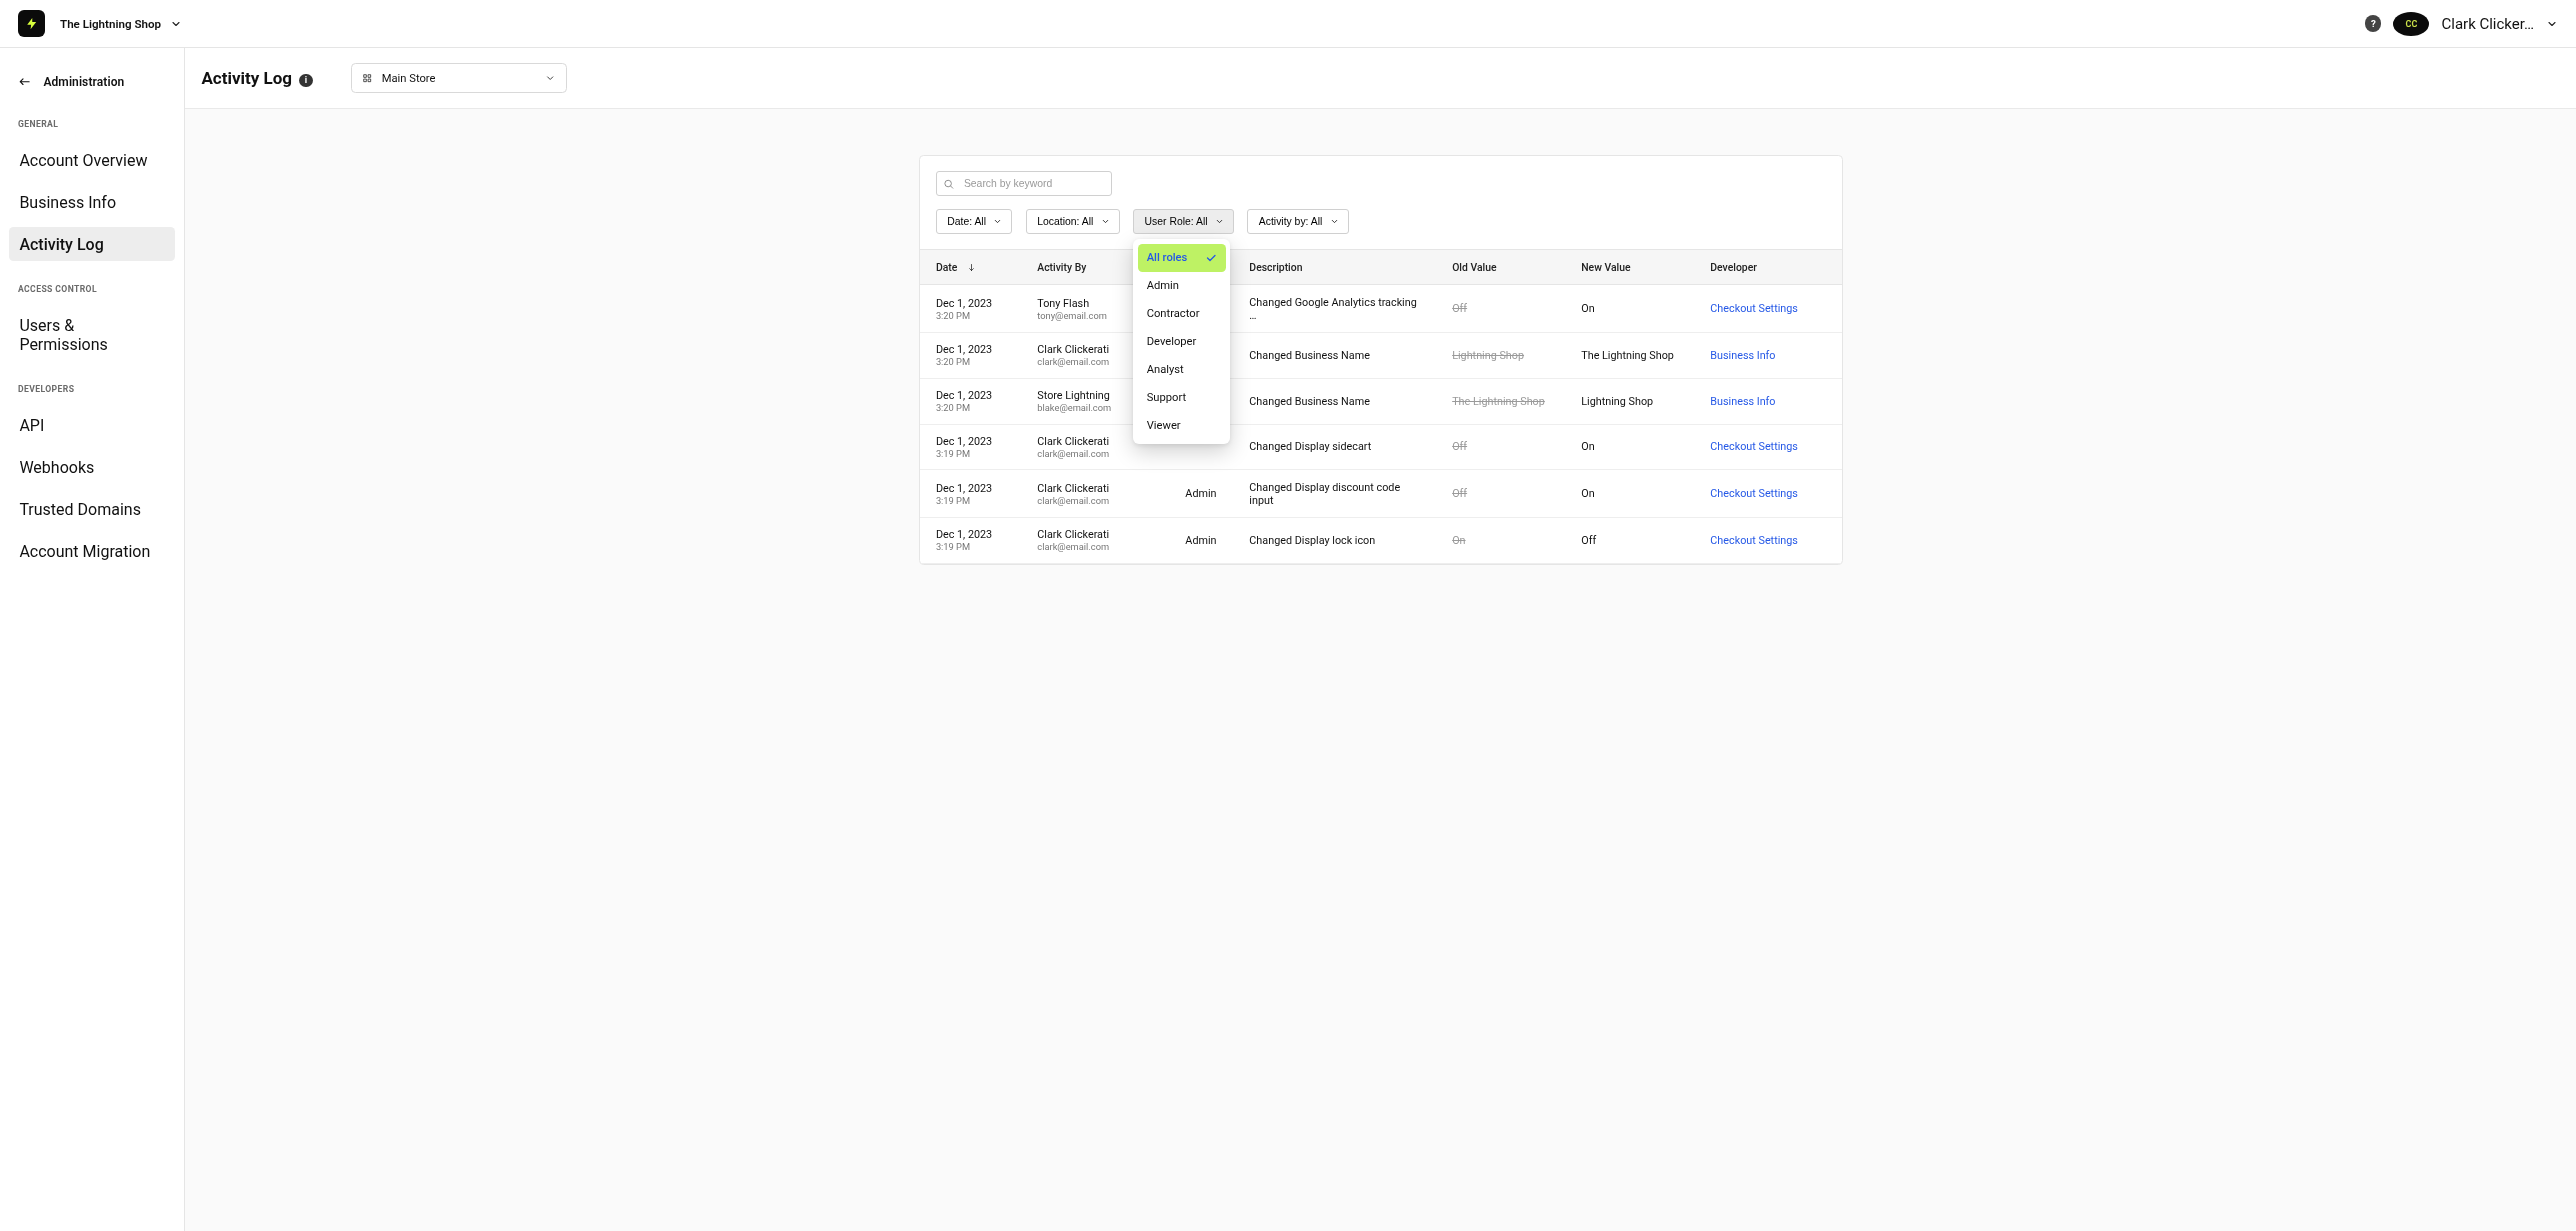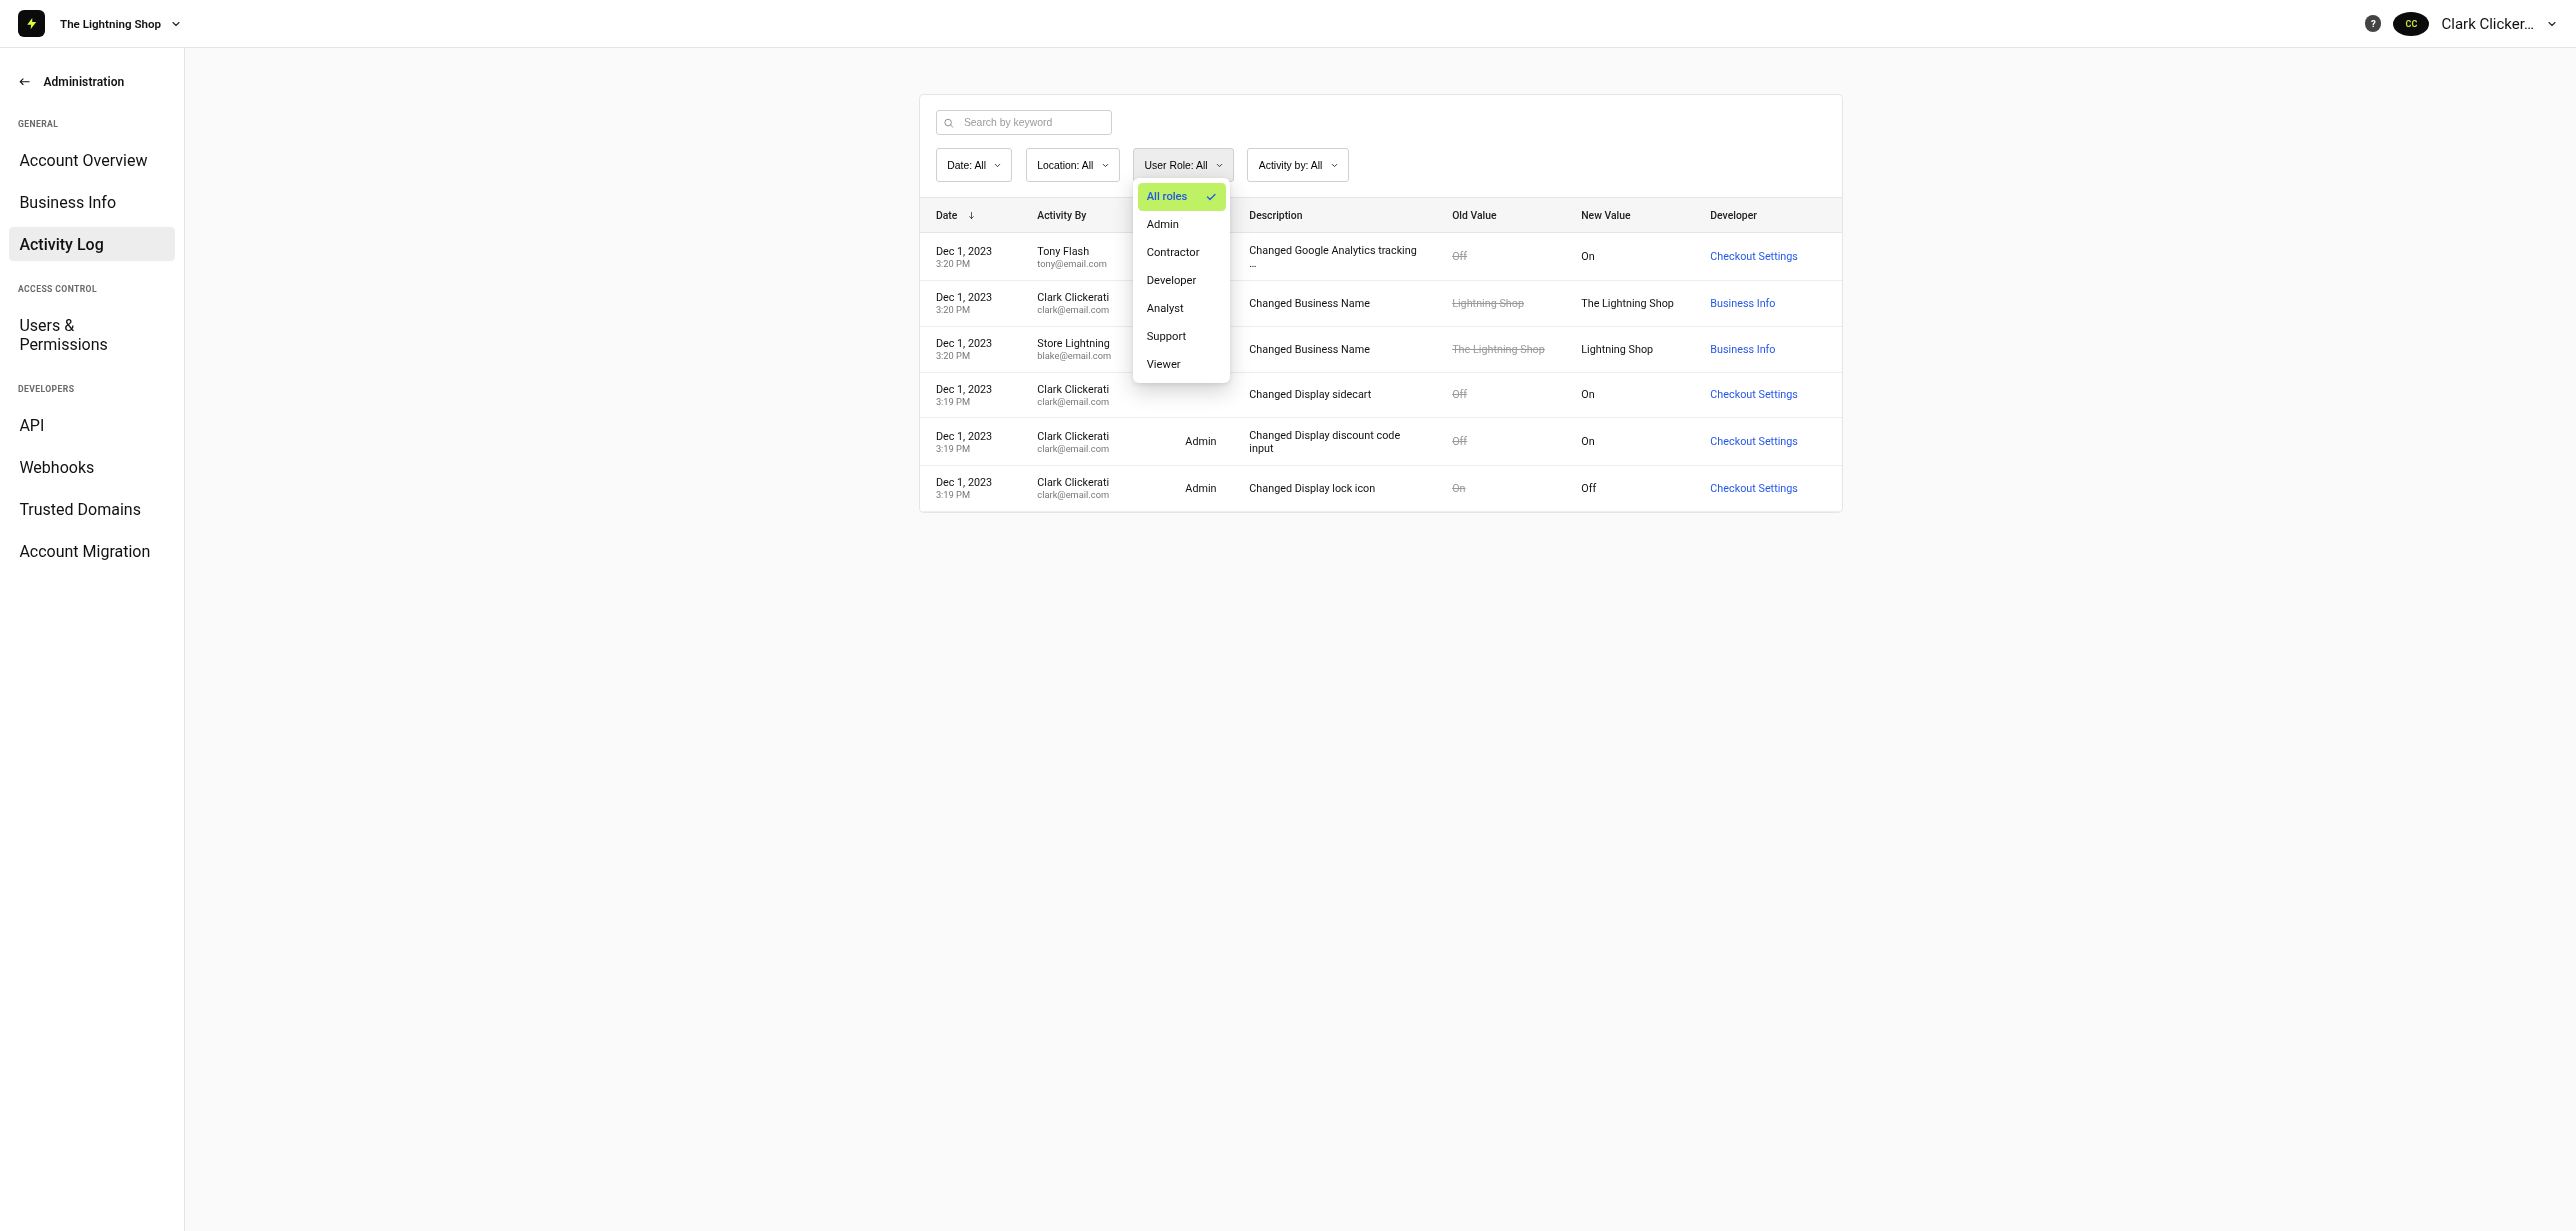--- a/index.html
+++ b/index.html
@@ -89,21 +89,21 @@
   .search-input {
     width: 100%; height: 25px; border: 0.7px solid #d0d0d0; border-radius: 3px;
     padding: 0 7.5px 0 27px; font-size: 10.4px; color: #333;
   }
   .search-input::placeholder { color: #9a9a9a; }
   .search-icon { position: absolute; left: 7.5px; top: 50%; transform: translateY(-50%); color: #888; }
   .filter-row { display: flex; gap: 13.4px; position: relative; }
   .filter-btn {
     display: inline-flex; align-items: center; gap: 7.5px;
     border: 0.7px solid #d0d0d0; border-radius: 3px;
-    height: 34px; padding: 0 9px 0 10.4px; font-size: 10.4px; background: #fff; cursor: pointer;
+    height: 25px; padding: 0 9px 0 10.4px; font-size: 10.4px; background: #fff; cursor: pointer;
   }
   .filter-btn.open { background: #ededed; }
   .dropdown {
     position: absolute; top: 30px; left: 0; min-width: 97px;
     background: #fff; border-radius: 6px;
     box-shadow: 0 7.5px 21px rgba(0,0,0,.18), 0 1.5px 4.5px rgba(0,0,0,.08);
     padding: 4.5px 4.5px; z-index: 100;
   }
   .dropdown-item {
     display: flex; align-items: center; justify-content: space-between;
@@ -187,20 +187,39 @@
         <div class="side-item">Users &amp; Permissions</div>
         <div class="sidebar-section-label">DEVELOPERS</div>
         <div class="side-item">API</div>
         <div class="side-item">Webhooks</div>
         <div class="side-item">Trusted Domains</div>
         <div class="side-item">Account Migration</div>
       </div>
   </div>
 
   <div class="main">
+    <div class="page-header">
+      <div>
+        <span class="page-title">Activity Log</span>
+        <span class="info-badge">i</span>
+      </div>
+      <div class="store-select">
+        <span>
+          <svg width="10.4" height="10.4" viewBox="0 0 24 24">
+              <path d="M4 4h6v6H4zM14 4h6v6h-6zM4 14h6v6H4zM14 14h6v6h-6z" fill="none" stroke="#222" stroke-width="1.8"></path>
+            </svg>
+        </span>
+        <span class="flex1">Main Store</span>
+        <span class="caret-right">
+          <svg width="10.4" height="10.4" viewBox="0 0 24 24">
+              <path d="M6 9l6 6 6-6" fill="none" stroke="#222" stroke-width="2" stroke-linecap="round" stroke-linejoin="round"></path>
+            </svg>
+        </span>
+      </div>
+    </div>
 
     <div class="work-area">
       <div class="card">
         <div class="card-controls">
           <div class="search-wrap">
             <span class="search-icon">
               <svg width="11.2" height="11.2" viewBox="0 0 24 24">
                   <circle cx="11" cy="11" r="7" fill="none" stroke="#888" stroke-width="2"></circle>
                   <path d="M21 21l-4.3-4.3" stroke="#888" stroke-width="2" stroke-linecap="round"></path>
                 </svg>

